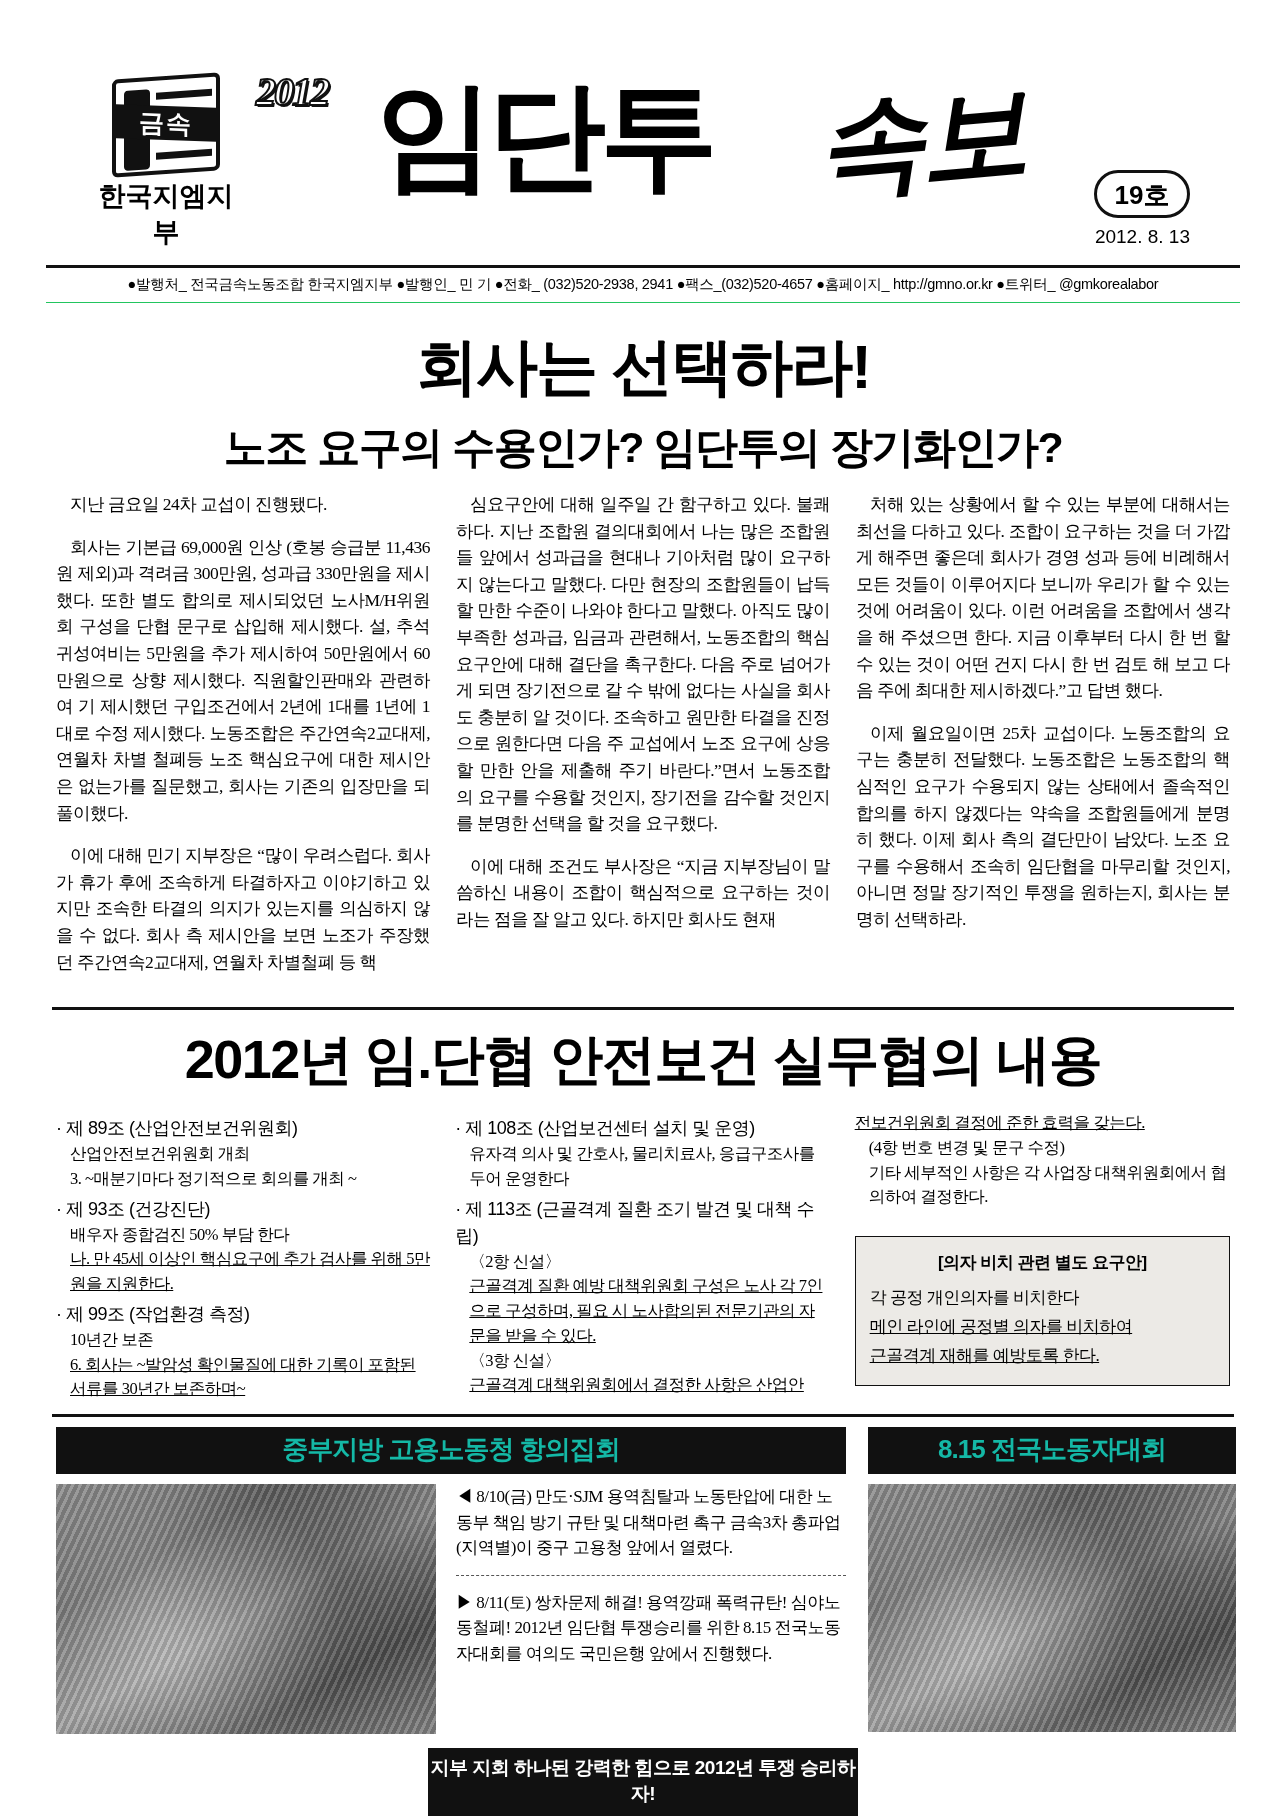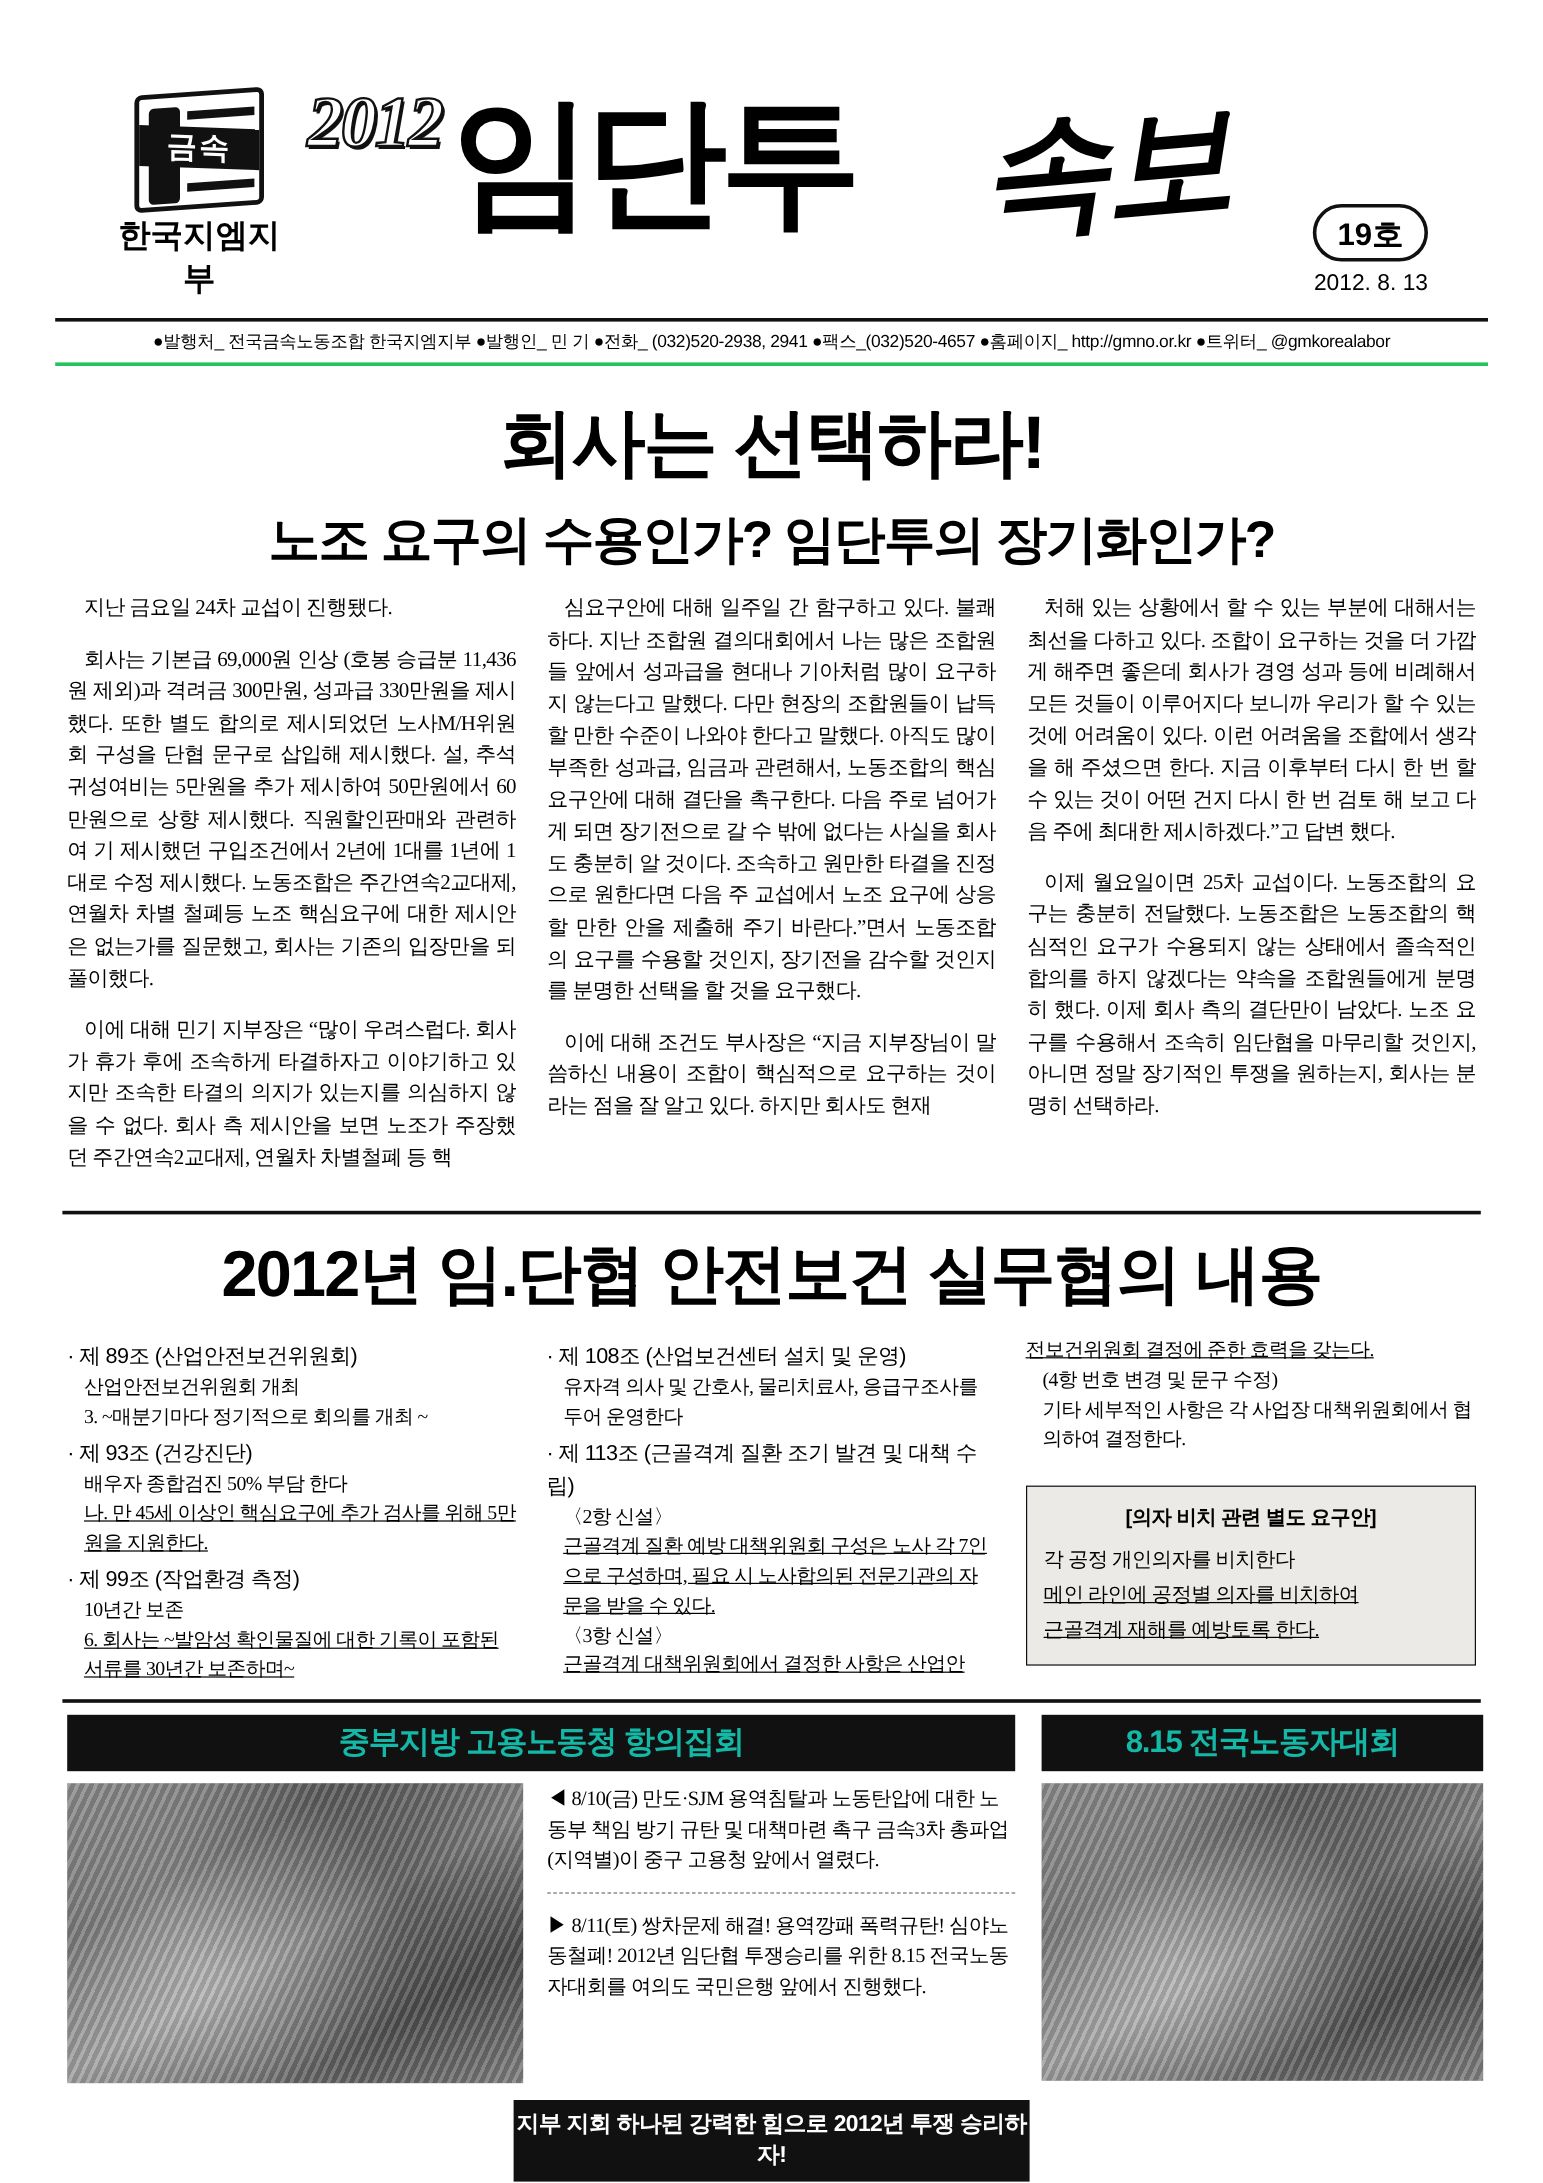--- a/index.html
+++ b/index.html
@@ -39,21 +39,21 @@
   }
   .fist-badge .stripe1, .fist-badge .stripe2 {
     position:absolute; left:40px; width:56px; height:7px; background:#111;
   }
   .fist-badge .stripe1 { top:12px; }
   .fist-badge .stripe2 { top:72px; }
   .logo-caption { font-size:27px; font-weight:bold; margin-top:4px; font-family:"Liberation Sans", sans-serif; }
 
   .year-2012 {
     position:absolute; left:210px; top:40px;
-    font-size:60px; font-weight:bold; font-style:italic;
+    font-size:40px; font-weight:bold; font-style:italic;
     font-family:"Liberation Serif", serif;
     color:#fff;
     -webkit-text-stroke:2px #111;
     text-shadow: 2px 2px 0 #111;
     letter-spacing:-2px;
   }
   .main-title {
     position:absolute; left:330px; top:48px;
     font-size:118px; font-weight:bold; letter-spacing:-6px;
     font-family:"Liberation Sans", sans-serif;
@@ -71,21 +71,21 @@
     width:96px; height:48px; border:3px solid #111; border-radius:24px;
     font-size:26px; font-weight:bold; text-align:center; line-height:44px;
     font-family:"Liberation Sans", sans-serif;
   }
   .issue-date {
     position:absolute; right:50px; top:198px;
     font-size:19px; font-family:"Liberation Sans", sans-serif;
   }
 
   .contact-bar {
-    border-top:3px solid #111; border-bottom:3px solid #22c55e;
+    border-top:3px solid #111; border-bottom:1px solid #22c55e;
     padding:7px 2px 8px 2px; margin-top:52px;
     font-size:14.5px; font-family:"Liberation Sans", sans-serif;
     letter-spacing:-0.3px; white-space:nowrap; text-align:center;
   }
 
   
   .headline1 {
     text-align:center; font-size:62px; font-weight:bold;
     font-family:"Liberation Sans", sans-serif;
     letter-spacing:-2px; margin-top:22px;

